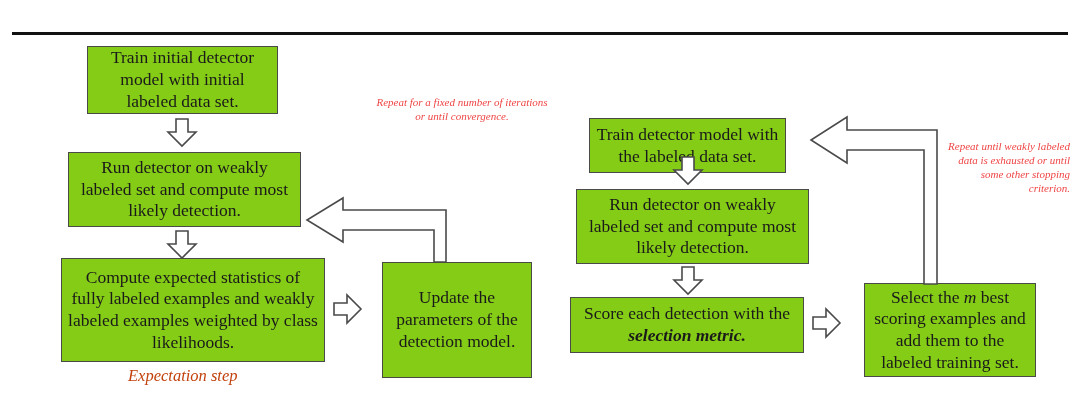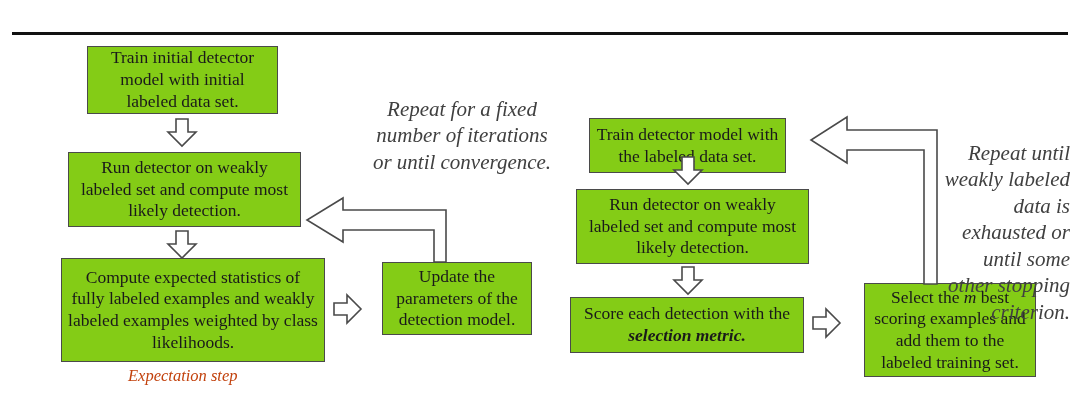--- a/index.html
+++ b/index.html
@@ -39,24 +39,24 @@
     justify-content: center;
     text-align: center;
     line-height: 1.24;
     font-size: 17.5px;
     padding: 2px 6px;
   }
   .node span.txt { display: block; }
   .note {
     position: absolute;
     font-style: italic;
-    font-size: 21px;
+    font-size: 11px;
     line-height: 1.26;
     text-align: center;
-    color: #404040;
+    color: #ef4444;
   }
   .note.left-align { text-align: right; }
   .caption {
     position: absolute;
     font-style: italic;
     font-size: 16.5px;
     white-space: nowrap;
     color: #c2410c;
   }
   .arrow-svg {
@@ -96,21 +96,21 @@
   </svg>
 
   <div class="node" style="left:61px; top:258px; width:264px; height:104px;">
     <span class="txt">Compute expected statistics of fully labeled examples and weakly labeled examples weighted by class likelihoods.</span>
   </div>
 
   <svg class="arrow-svg" style="left:333px; top:293px;" width="30" height="32" viewBox="0 0 30 32">
     <polygon points="1,10 14,10 14,2 28,16 14,30 14,22 1,22"></polygon>
   </svg>
 
-  <div class="node" style="left:382px; top:262px; width:150px; height:73px;">
+  <div class="node" style="left:382px; top:262px; width:150px; height:116px;">
     <span class="txt">Update the parameters of the detection model.</span>
   </div>
 
   <svg class="arrow-svg" style="left:303px; top:176px;" width="145" height="92" viewBox="0 0 145 92">
     <polygon points="143,86 143,34 40,34 40,22 4,44 40,66 40,54 131,54 131,86"></polygon>
   </svg>
 
   <div class="note" style="left:372px; top:96px; width:180px;">Repeat for a fixed number of iterations or until convergence.</div>
 
   <div class="caption" style="left:128px; top:366px;">Expectation step</div>

